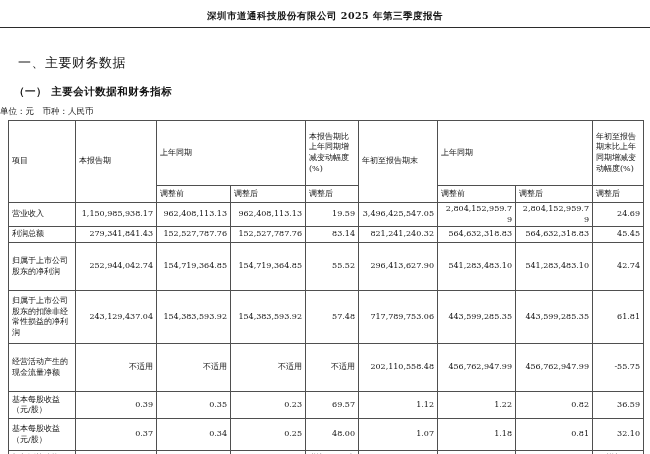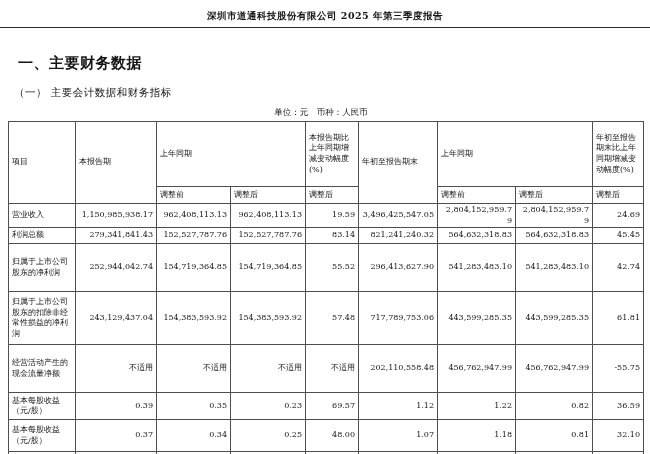--- a/index.html
+++ b/index.html
@@ -17,34 +17,34 @@
   .page-header {
     text-align: center;
     font-weight: bold;
     font-size: 9.5px;
     padding-top: 10px;
     padding-bottom: 4px;
     border-bottom: 1.5px solid #2b2b2b;
     letter-spacing: 0.5px;
   }
   .section-heading {
-    font-size: 15px;
-    font-weight: bold;
+    font-size: 13px;
+    font-weight: normal;
     margin: 26px 0 0 18px;
     letter-spacing: 0.5px;
   }
   .subsection-heading {
     font-size: 10.5px;
-    font-weight: normal;
+    font-weight: bold;
     margin: 13px 0 0 14px;
     letter-spacing: 0.5px;
   }
   .unit-note {
     font-size: 8.5px;
-    text-align: center;
+    text-align: left;
     margin: 7px 8px 2px 0;
   }
   table.fin {
     border-collapse: collapse;
     table-layout: fixed;
     width: 635px;
     margin-left: 8px;
   }
   table.fin th, table.fin td {
     border: 1px solid #4f4f4f;

